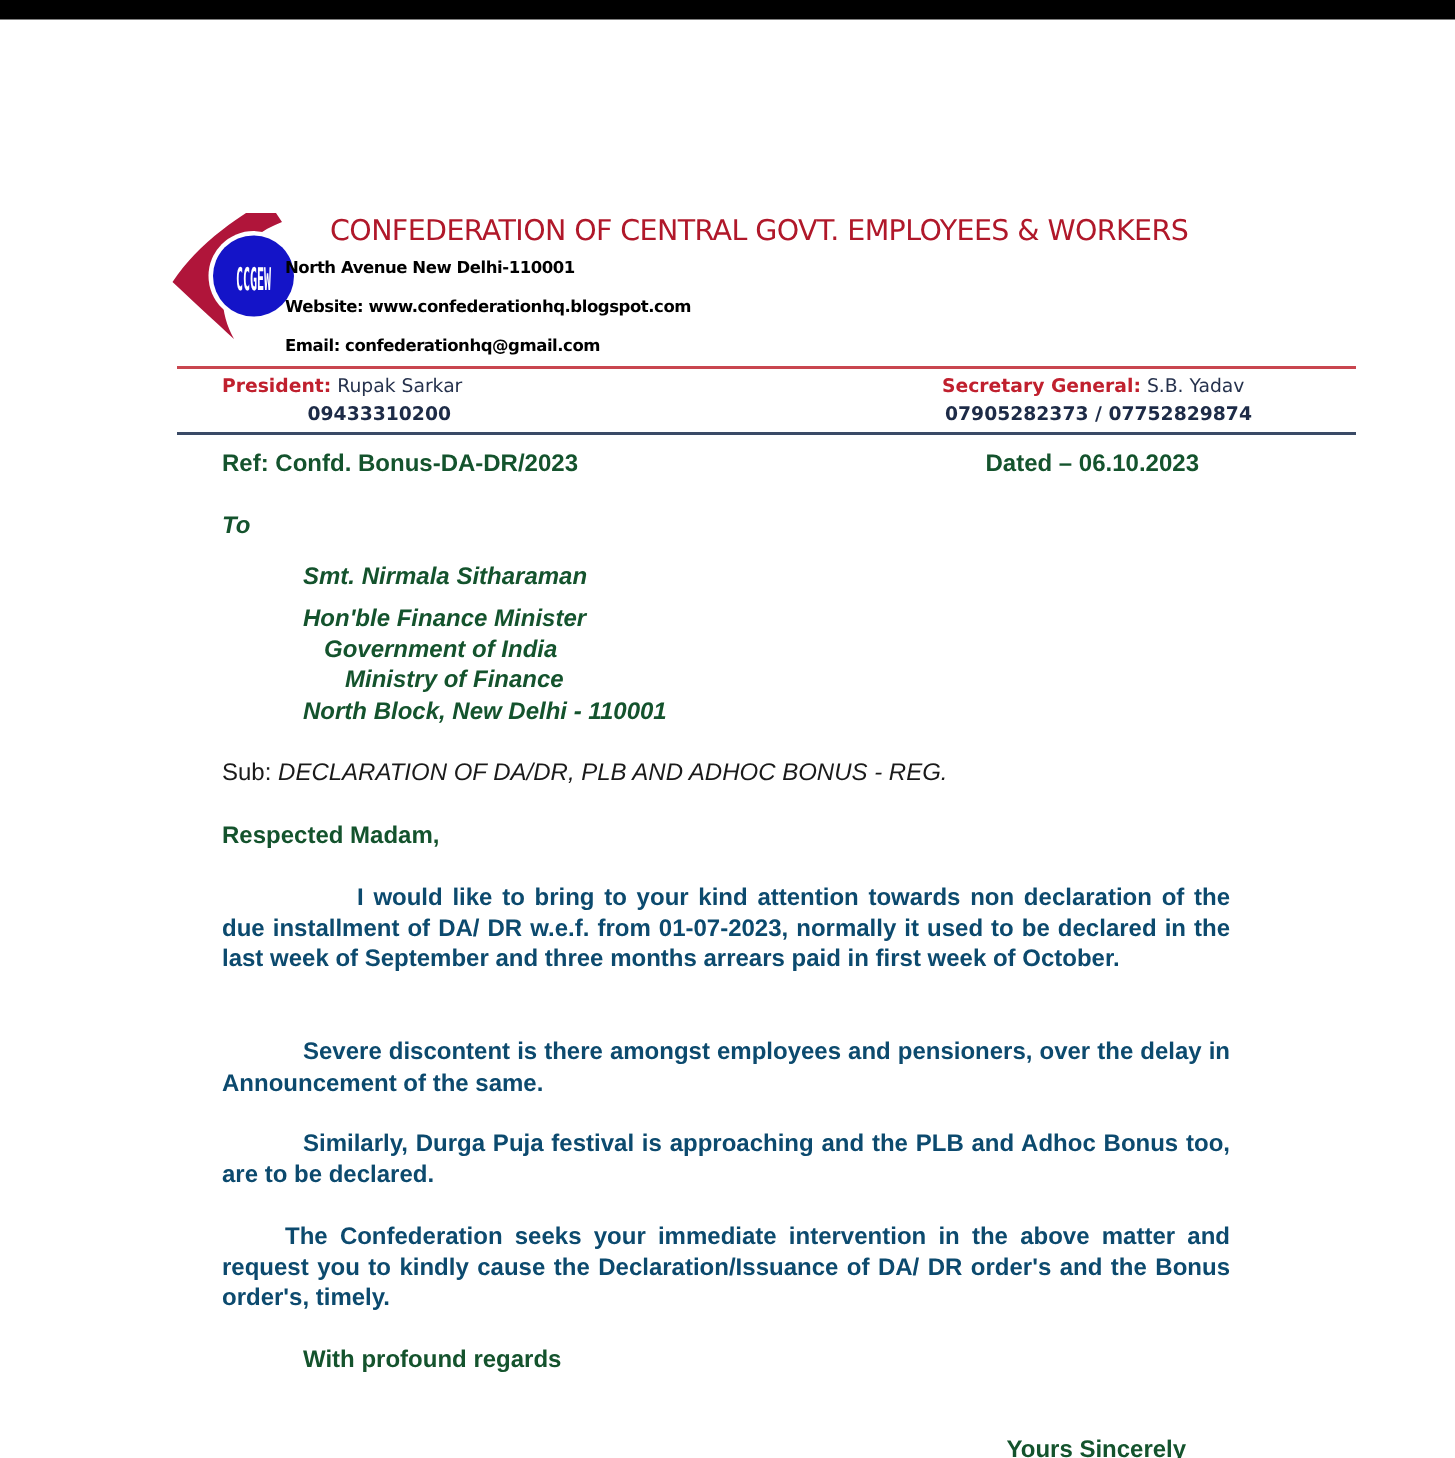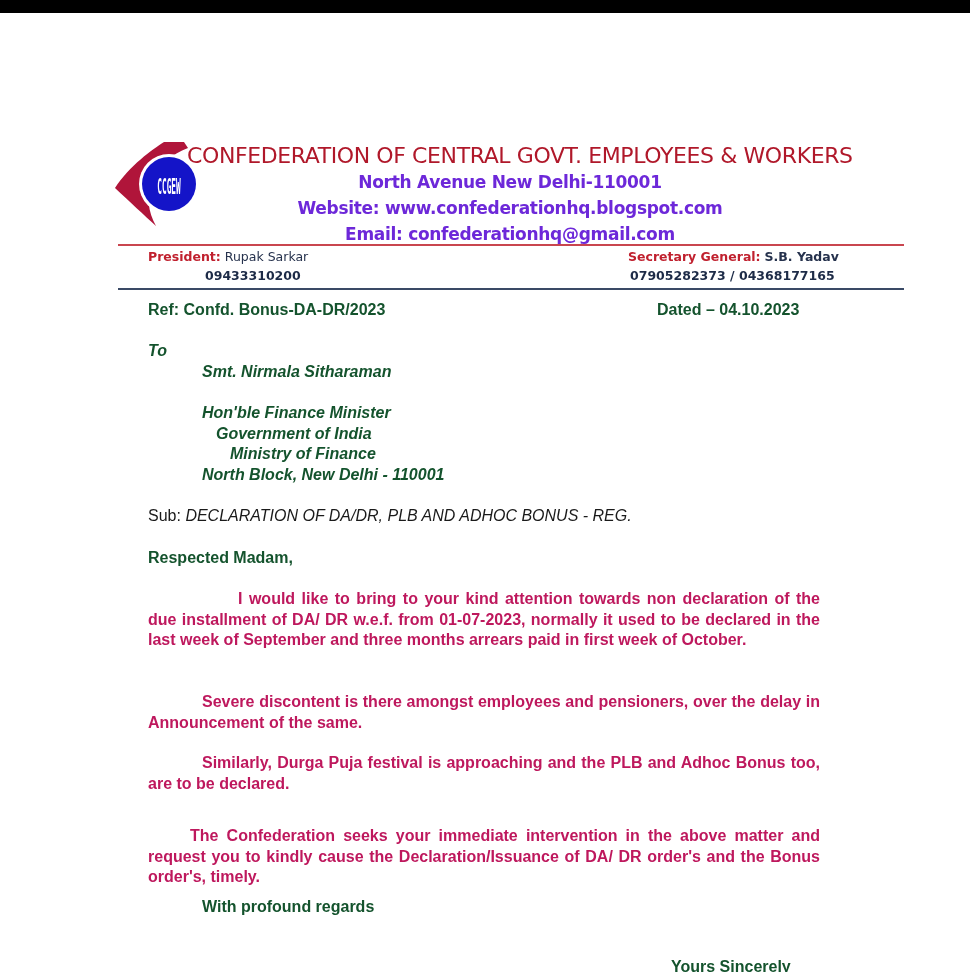--- a/index.html
+++ b/index.html
@@ -7,42 +7,42 @@
       width: 970px; height: 972px; overflow: hidden;
       background: #ffffff; position: relative;
       font-family: "Liberation Sans", sans-serif;
       color: #111111;
     }
     .topbar { position: absolute; left: 0; top: 0; width: 970px; height: 13px; background: #000000; }
 
     
     .logo { position: absolute; left: 112px; top: 140px; width: 95px; height: 90px; }
     .org-name {
-      position: absolute; left: 187px; top: 143px; width: 620px;
-      font-family: "DejaVu Sans", sans-serif; font-size: 22px; font-weight: normal;
+      position: absolute; left: 220px; top: 143px; width: 620px;
+      font-family: "DejaVu Sans", sans-serif; font-size: 19px; font-weight: normal;
       color: #b0182a; letter-spacing: -0.4px; white-space: nowrap;
     }
     .head-line {
-      position: absolute; left: 190px; width: 640px; text-align: center;
-      font-family: "DejaVu Sans", sans-serif; font-size: 17px; font-weight: bold;
-      color: #6d28d9; letter-spacing: -0.3px; white-space: nowrap;
+      position: absolute; left: 190px; width: 640px; text-align: left;
+      font-family: "DejaVu Sans", sans-serif; font-size: 11px; font-weight: bold;
+      color: #000000; letter-spacing: -0.3px; white-space: nowrap;
     }
     .addr { top: 172px; }
     .web { top: 198px; }
     .mail { top: 224px; }
 
     .rule-red { position: absolute; left: 118px; top: 244px; width: 786px; height: 2px; background: #c9464f; }
     .rule-blue { position: absolute; left: 118px; top: 288px; width: 786px; height: 2px; background: #3a4a66; }
 
     .officer {
       position: absolute; font-family: "DejaVu Sans", sans-serif; font-size: 12.5px; white-space: nowrap;
     }
     .officer .role { color: #c0202e; font-weight: bold; }
     .officer .name { color: #26324d; }
-    .officer .name.bold { font-weight: bold; }
+    .officer .name.bold { font-weight: normal; }
     .phone {
       position: absolute; font-family: "DejaVu Sans", sans-serif; font-size: 12.5px; font-weight: bold;
       color: #1d2b47; white-space: nowrap;
     }
     .pres { left: 148px; top: 249px; }
     .pres-phone { left: 205px; top: 268px; }
     .sec { left: 628px; top: 249px; }
     .sec-phone { left: 630px; top: 268px; }
 
     
@@ -52,26 +52,26 @@
     .to { left: 148px; top: 342px; font-style: italic; }
     .addressee { left: 202px; font-style: italic; }
     .sub { left: 148px; top: 507px; font-weight: normal; color: #1a1a1a; }
     .sub .sub-label { font-weight: normal; }
     .sub .sub-text { font-style: italic; }
     .salutation { left: 148px; top: 549px; }
 
     .para {
       position: absolute; left: 148px; width: 672px;
       font-family: "Liberation Sans", sans-serif; font-size: 16px; font-weight: bold;
-      line-height: 20.5px; text-align: justify; color: #be185d;
+      line-height: 20.5px; text-align: justify; color: #0c4a6e;
     }
     .p1 { top: 589px; text-indent: 90px; }
     .p2 { top: 692px; text-indent: 54px; }
     .p3 { top: 753px; text-indent: 54px; }
-    .p4 { top: 815px; text-indent: 42px; margin-top: 11px; }
+    .p4 { top: 815px; text-indent: 42px; }
     .closing { left: 202px; top: 898px; }
     .yours { left: 671px; top: 958px; }
   </style>
 </head>
 <body>
 
 <div class="topbar"></div>
 
 <div>
   <svg class="logo" viewBox="0 0 95 90" xmlns="http://www.w3.org/2000/svg">
@@ -92,31 +92,31 @@
   <div class="officer pres">
     <span class="role">President:</span>
     <span class="name">Rupak Sarkar</span>
   </div>
   <div class="phone pres-phone">09433310200</div>
 
   <div class="officer sec">
     <span class="role">Secretary General:</span>
     <span class="name bold">S.B. Yadav</span>
   </div>
-  <div class="phone sec-phone">07905282373 / 04368177165</div>
+  <div class="phone sec-phone">07905282373 / 07752829874</div>
 
   <div class="rule-blue"></div>
 </div>
 
 <div>
   <div class="t ref">Ref: Confd. Bonus-DA-DR/2023</div>
-  <div class="t dated">Dated – 04.10.2023</div>
+  <div class="t dated">Dated – 06.10.2023</div>
   <div class="t to">To</div>
 
-  <div class="t addressee" style="top:363px;">Smt. Nirmala Sitharaman</div>
+  <div class="t addressee" style="top:376px;">Smt. Nirmala Sitharaman</div>
   <div class="t addressee" style="top:404px;">Hon'ble Finance Minister</div>
   <div class="t addressee" style="top:425px;margin-left:14px;">Government of India</div>
   <div class="t addressee" style="top:445px;margin-left:28px;">Ministry of Finance</div>
   <div class="t addressee" style="top:466px;">North Block, New Delhi - 110001</div>
 
   <div class="t sub">
     <span class="sub-label">Sub:</span>
     <span class="sub-text">DECLARATION OF DA/DR, PLB AND ADHOC BONUS - REG.</span>
   </div>
 

